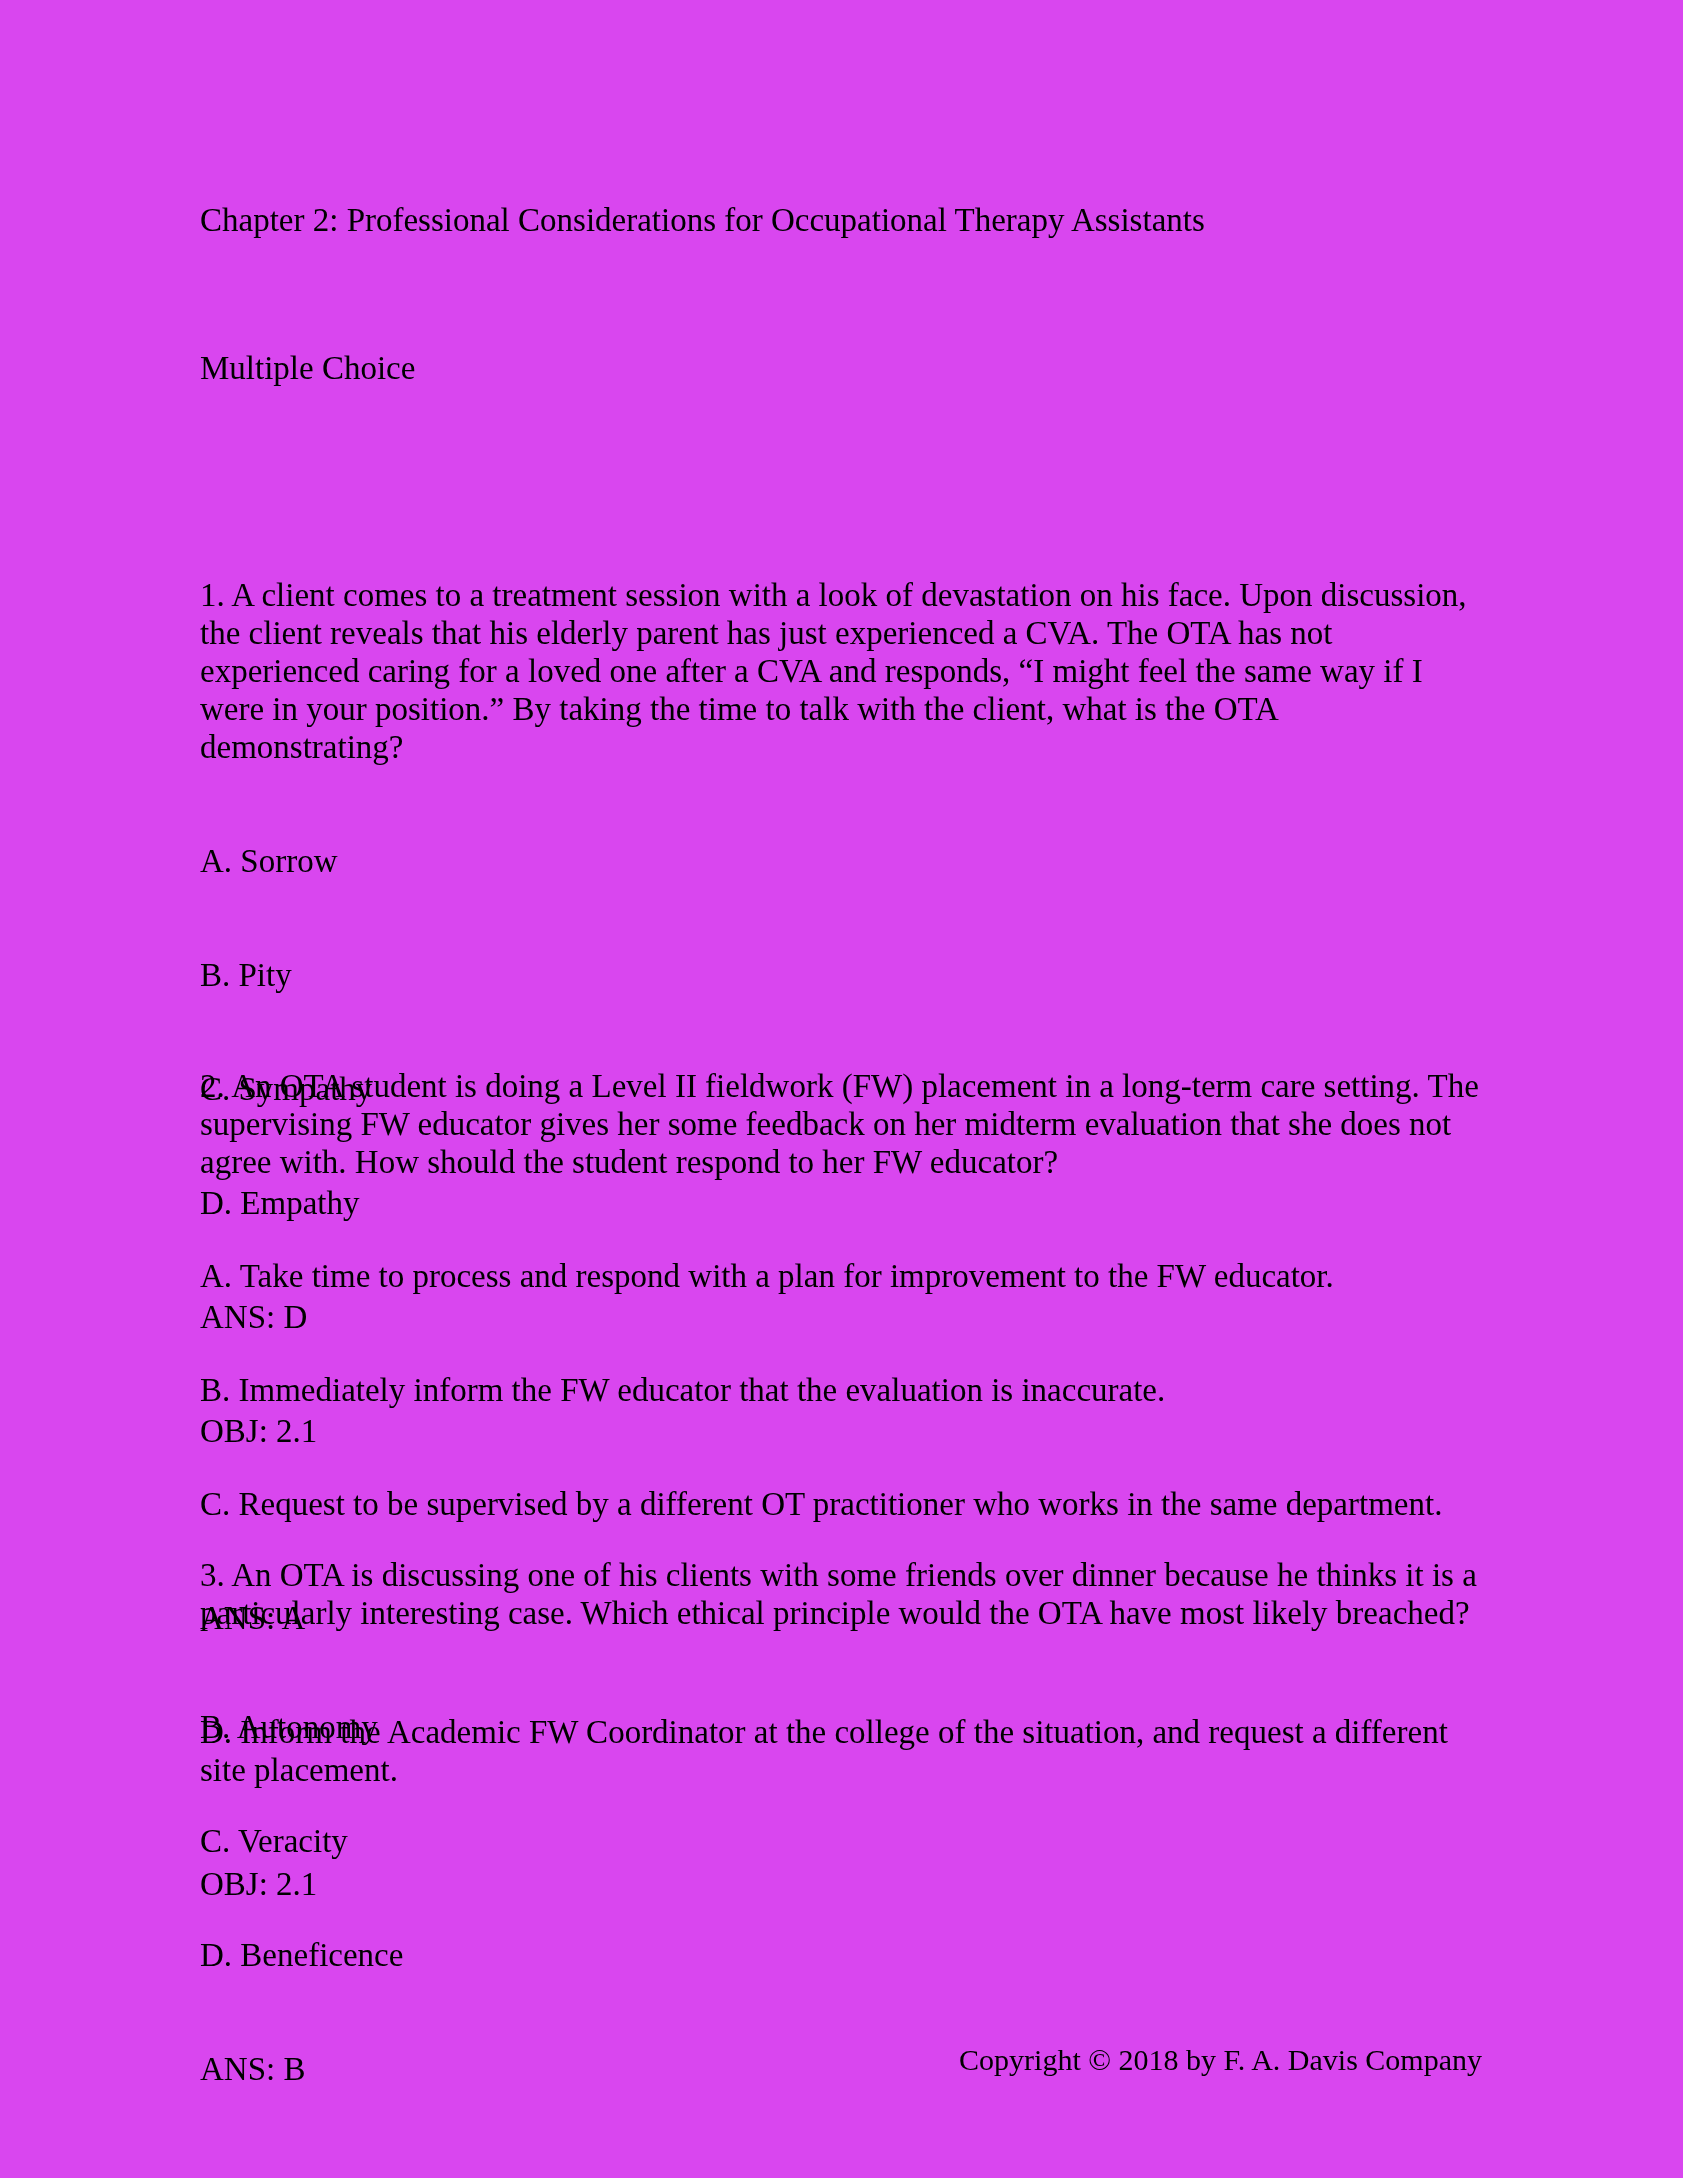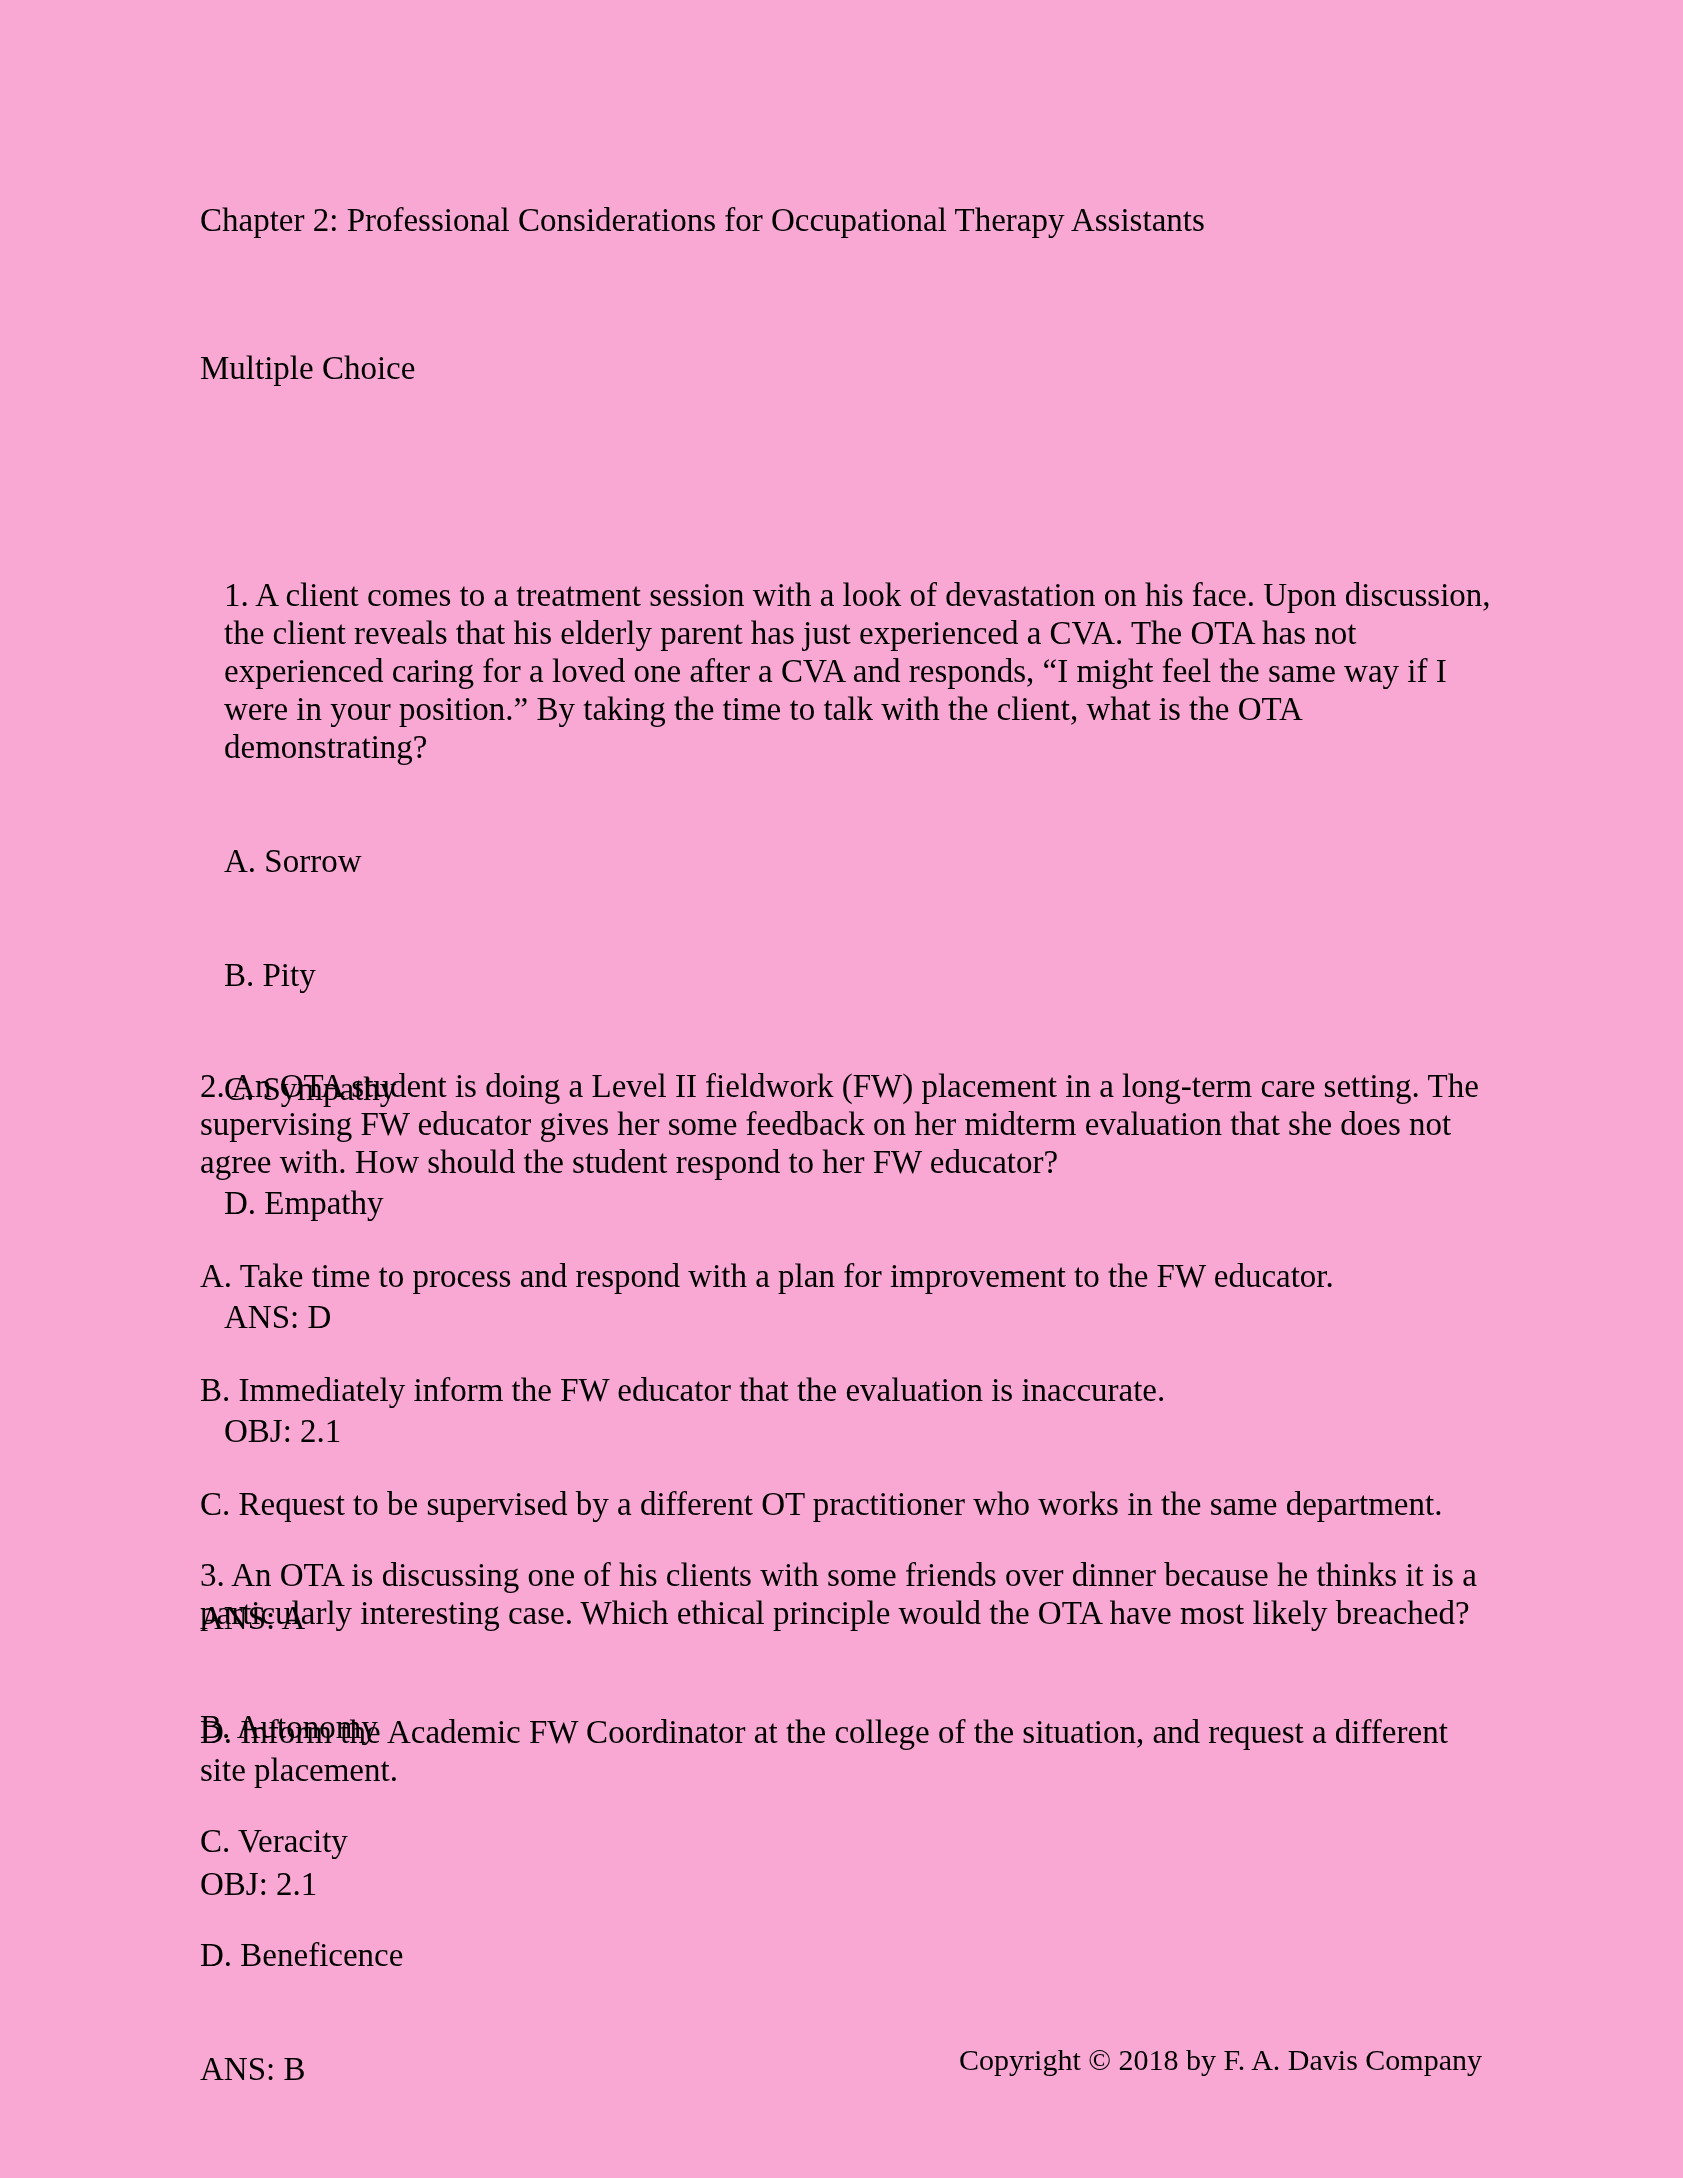--- a/index.html
+++ b/index.html
@@ -4,36 +4,36 @@
 <style>
   html, body {
     margin: 0;
     padding: 0;
     background: #ffffff;
   }
   .page {
     position: relative;
     width: 1683px;
     height: 2178px;
-    background: #f9a8d4;
+    background: #d946ef;
     color: #000000;
     font-family: "Liberation Serif", "DejaVu Serif", serif;
     font-size: 33px;
     line-height: 38px;
     overflow: hidden;
   }
   .block {
     position: absolute;
     left: 200px;
     width: 1317px;
     white-space: pre;
   }
   .title-block    { top: 201px; }
   .heading-block  { top: 349px; }
-  .q1-block       { top: 500px; margin-left: 24px; }
+  .q1-block       { top: 500px; }
   .q2-block       { top: 991px; }
   .q3-block       { top: 1480px; }
   .footer-block {
     position: absolute;
     top: 2042px;
     right: 201px;
     left: auto;
     width: auto;
     font-size: 30px;
     line-height: 36px;

